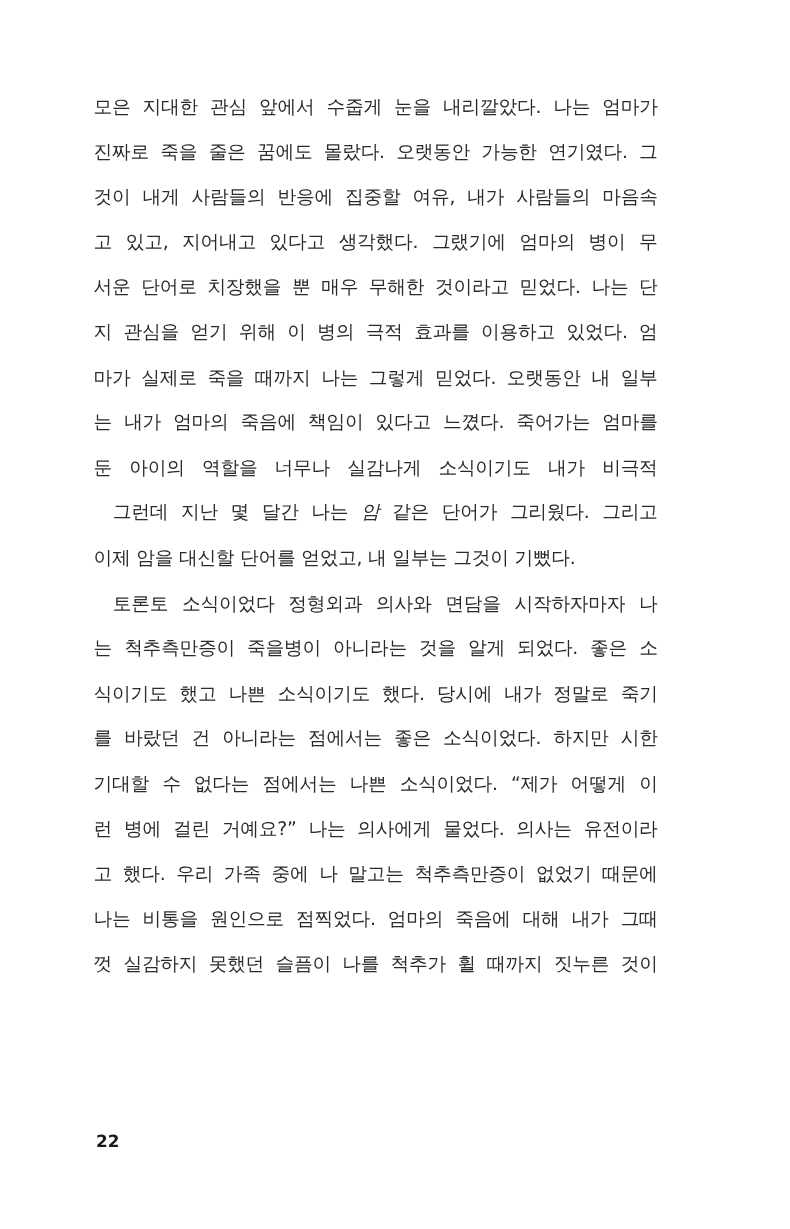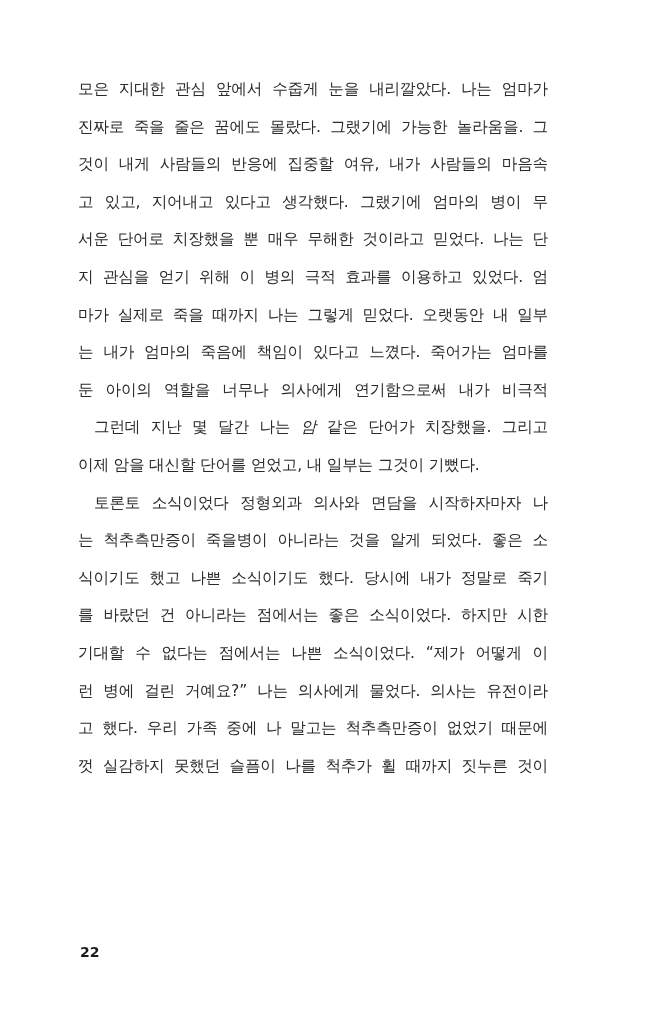--- a/index.html
+++ b/index.html
@@ -26,38 +26,39 @@
       font-size: 14px; color: #1a1a1a; text-align: center;
     }
   </style>
 </head>
 <body>
 
 <div class="page">
   <div class="body-text">
 
     <div class="line">모은 지대한 관심 앞에서 수줍게 눈을 내리깔았다. 나는 엄마가</div>
-    <div class="line">진짜로 죽을 줄은 꿈에도 몰랐다. 그랬기에 가능한 놀라움을. 그</div>
+    <div class="line">진짜로 죽을 줄은 꿈에도 몰랐다. 오랫동안 가능한 연기였다. 그</div>
     <div class="line">것이 내게 사람들의 반응에 집중할 여유, 내가 사람들의 마음속</div>
     <div class="line">고 있고, 지어내고 있다고 생각했다. 그랬기에 엄마의 병이 무</div>
     <div class="line">서운 단어로 치장했을 뿐 매우 무해한 것이라고 믿었다. 나는 단</div>
     <div class="line">지 관심을 얻기 위해 이 병의 극적 효과를 이용하고 있었다. 엄</div>
     <div class="line">마가 실제로 죽을 때까지 나는 그렇게 믿었다. 오랫동안 내 일부</div>
     <div class="line">는 내가 엄마의 죽음에 책임이 있다고 느꼈다. 죽어가는 엄마를</div>
-    <div class="line">둔 아이의 역할을 너무나 의사에게 연기함으로써 내가 비극적</div>
+    <div class="line">둔 아이의 역할을 너무나 실감나게 소식이기도 내가 비극적</div>
 
     <div class="line indent">
-      <span>그런데 지난 몇 달간 나는 </span><span class="it">암</span><span> 같은 단어가 치장했을. 그리고</span>
+      <span>그런데 지난 몇 달간 나는 </span><span class="it">암</span><span> 같은 단어가 그리웠다. 그리고</span>
     </div>
     <div class="line last">이제 암을 대신할 단어를 얻었고, 내 일부는 그것이 기뻤다.</div>
 
     <div class="line indent">토론토 소식이었다 정형외과 의사와 면담을 시작하자마자 나</div>
     <div class="line">는 척추측만증이 죽을병이 아니라는 것을 알게 되었다. 좋은 소</div>
     <div class="line">식이기도 했고 나쁜 소식이기도 했다. 당시에 내가 정말로 죽기</div>
     <div class="line">를 바랐던 건 아니라는 점에서는 좋은 소식이었다. 하지만 시한</div>
     <div class="line">기대할 수 없다는 점에서는 나쁜 소식이었다. “제가 어떻게 이</div>
     <div class="line">런 병에 걸린 거예요?” 나는 의사에게 물었다. 의사는 유전이라</div>
     <div class="line">고 했다. 우리 가족 중에 나 말고는 척추측만증이 없었기 때문에</div>
+    <div class="line">나는 비통을 원인으로 점찍었다. 엄마의 죽음에 대해 내가 그때</div>
     <div class="line">껏 실감하지 못했던 슬픔이 나를 척추가 휠 때까지 짓누른 것이</div>
   </div>
 
   <div class="page-number">22</div>
 </div>
 
 </body></html>

